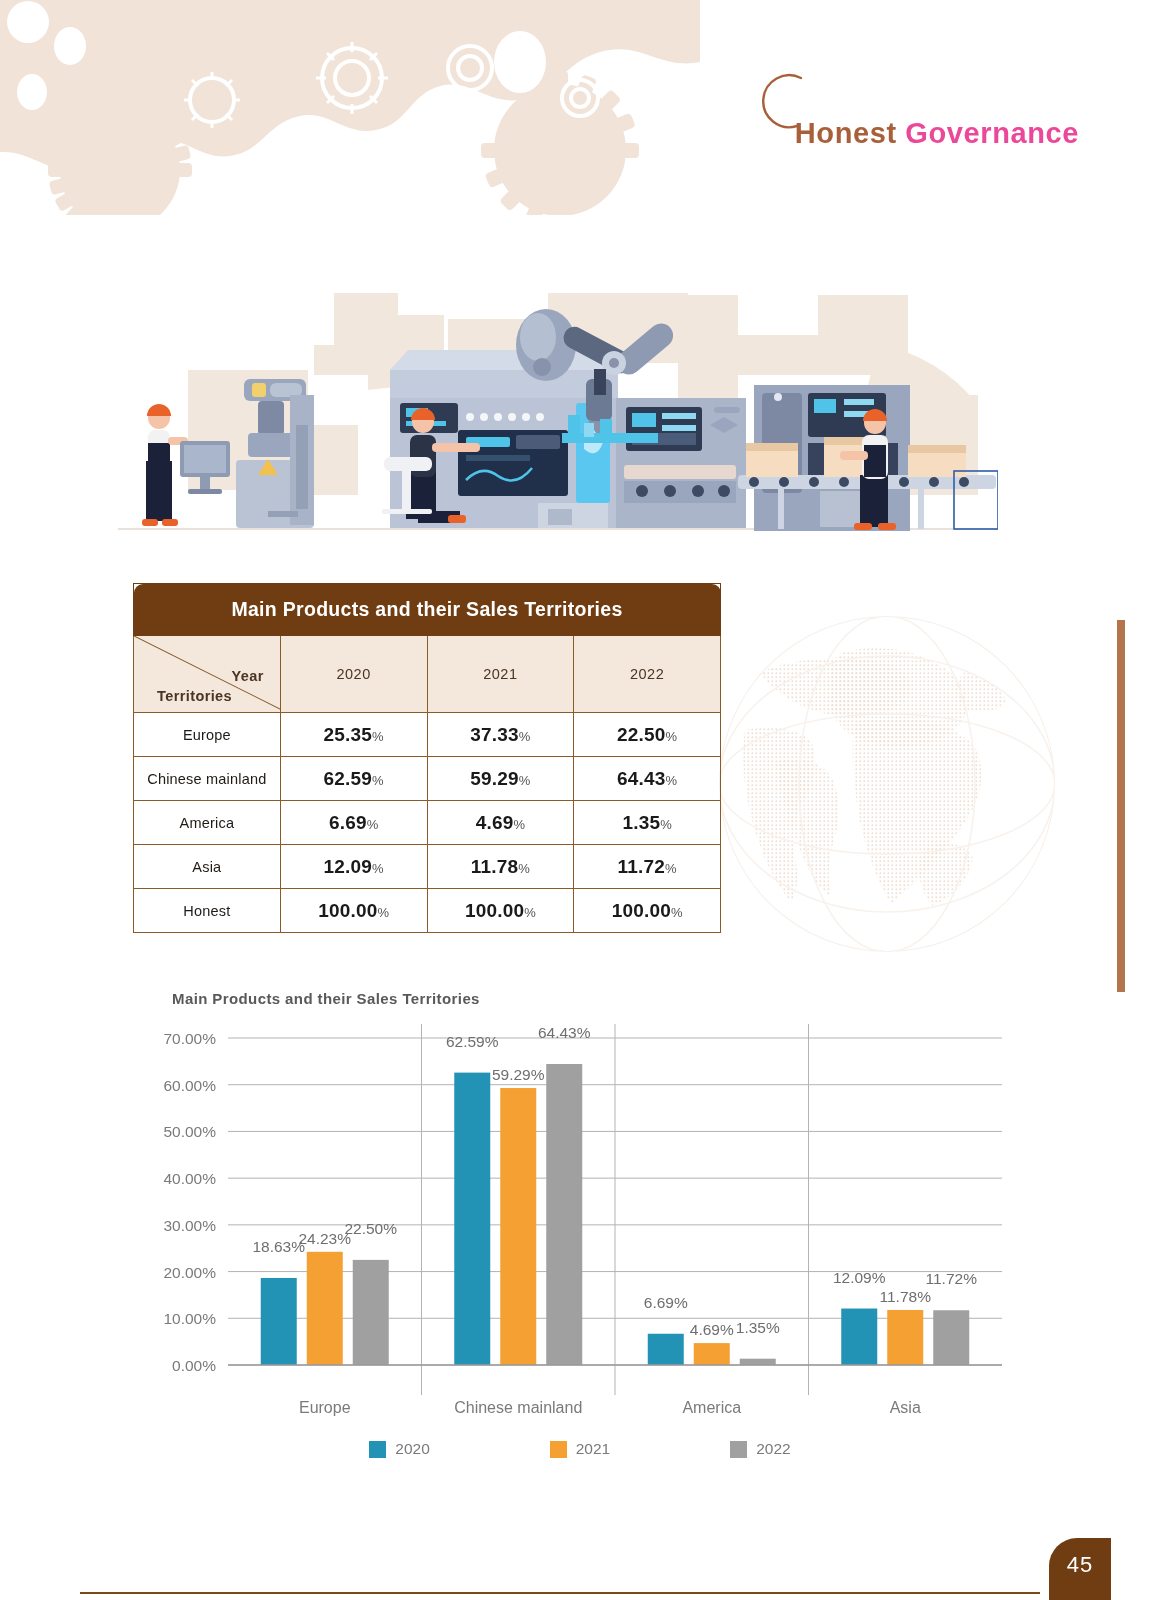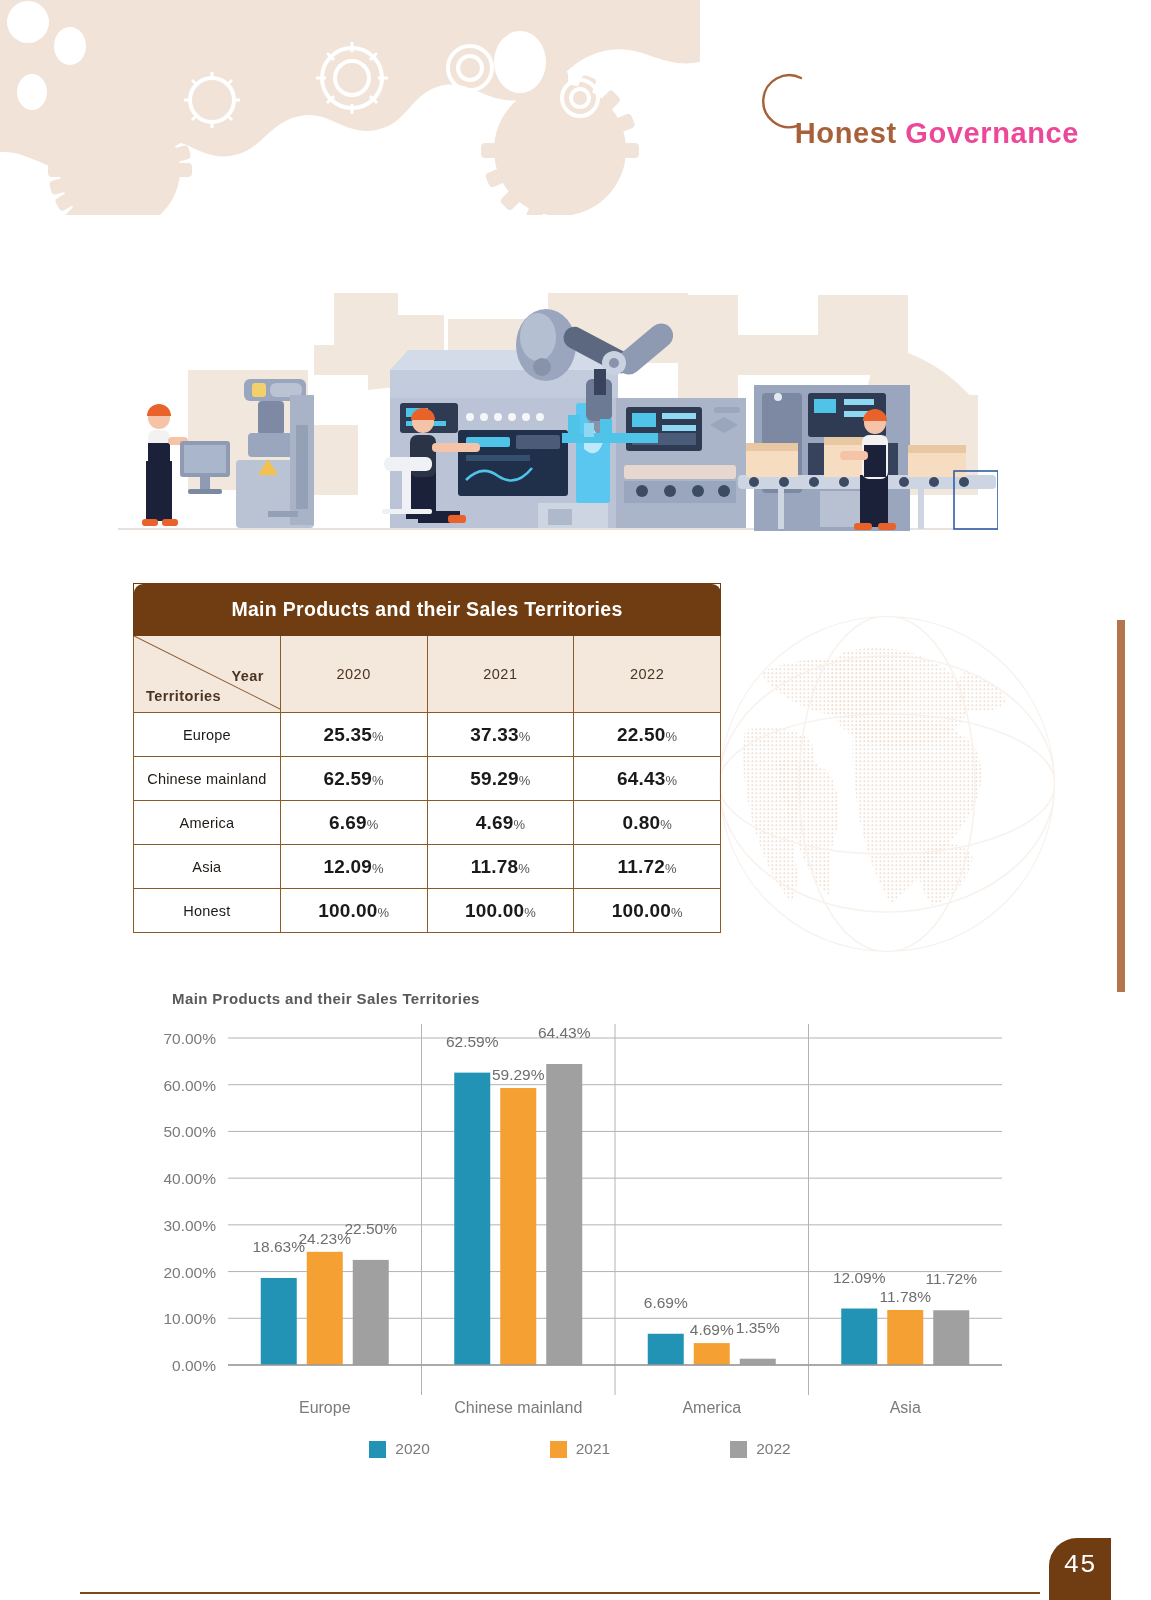--- a/index.html
+++ b/index.html
@@ -60,21 +60,21 @@
     vertical-align: middle;
   }
   .hdr-corner { width: 152px; }
   .corner-inner { position: relative; width: 100%; height: 76px; }
   .corner-inner .diag { position: absolute; inset: 0; }
   .corner-year {
     position: absolute; right: 16px; top: 8px;
     font-size: 14.5px; color: #4a3522; letter-spacing: .4px; margin-top: 24px;
   }
   .corner-terr {
-    position: absolute; left: 12px; bottom: 8px;
+    position: absolute; left: 23px; bottom: 8px;
     font-size: 14.5px; color: #4a3522; letter-spacing: .4px;
   }
   .yr-head {
     text-align: center; font-size: 14.5px; color: #4a3522;
     font-weight: normal; letter-spacing: .5px;
   }
   td.terr {
     text-align: center; font-size: 14.5px; color: #1f1a16;
     height: 44px; letter-spacing: .2px;
   }
@@ -103,24 +103,23 @@
   .legend-lbl { font-size: 15.5px; color: #7a7a7a; }
 
   
   .footer-rule {
     position: absolute; left: 80px; bottom: 6px; width: 960px; height: 2px;
     background: #7a4a18;
   }
   .page-badge {
     position: absolute; right: 40px; bottom: 0; width: 62px; height: 62px;
     background: #6f3d11; border-top-left-radius: 28px;
-    color: #fff; font-size: 26px; letter-spacing: 1px;
+    color: #fff; font-size: 22px; letter-spacing: 1px;
     display: flex; align-items: center; justify-content: center;
     padding-bottom: 9px;
-    font-family: Liberation Mono, monospace;
   }
 </style>
 </head>
 <body>
 
 <div class="page">
 
   <div class="gear-band">
     <svg width="700" height="215" viewBox="0 0 700 215">
       <defs>
@@ -461,21 +460,21 @@
         <tr>
           <td class="terr">Chinese mainland</td>
           <td class="val"><span class="num">62.59</span><span class="pct">%</span></td>
           <td class="val"><span class="num">59.29</span><span class="pct">%</span></td>
           <td class="val"><span class="num">64.43</span><span class="pct">%</span></td>
         </tr>
         <tr>
           <td class="terr">America</td>
           <td class="val"><span class="num">6.69</span><span class="pct">%</span></td>
           <td class="val"><span class="num">4.69</span><span class="pct">%</span></td>
-          <td class="val"><span class="num">0.80</span><span class="pct">%</span></td>
+          <td class="val"><span class="num">1.35</span><span class="pct">%</span></td>
         </tr>
         <tr>
           <td class="terr">Asia</td>
           <td class="val"><span class="num">12.09</span><span class="pct">%</span></td>
           <td class="val"><span class="num">11.78</span><span class="pct">%</span></td>
           <td class="val"><span class="num">11.72</span><span class="pct">%</span></td>
         </tr>
         <tr class="last">
           <td class="terr">Honest</td>
           <td class="val"><span class="num">100.00</span><span class="pct">%</span></td>

